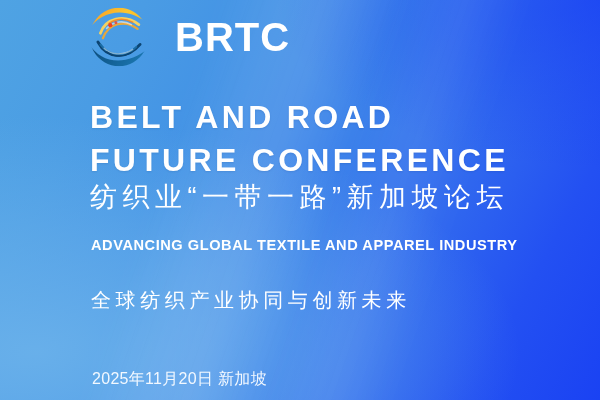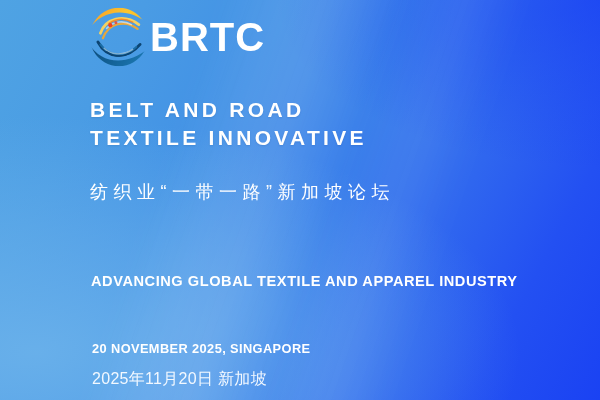--- a/index.html
+++ b/index.html
@@ -58,73 +58,73 @@
        rgba(255,255,255,0.0) 100%);
   }
 
   
   .logo-row {
     position: absolute;
     left: 88px;
     top: 6px;
     display: flex;
     align-items: center;
-    gap: 0;
+    gap: 25px;
   }
   .logo-mark { width: 62px; height: 62px; display: block; }
   .brand-text {
     color: #ffffff;
     font-size: 40px;
     font-weight: bold;
     letter-spacing: 1px;
     line-height: 1;
     white-space: nowrap;
   }
 
   
   .headline {
     position: absolute;
     left: 90px;
     top: 96px;
     color: #ffffff;
-    font-size: 21px;
+    font-size: 32px;
     font-weight: bold;
     letter-spacing: 3.3px;
     line-height: 1.33;
     white-space: nowrap;
     text-shadow: 0 1px 2px rgba(0,40,100,0.12);
   }
   .headline .l2 { display: block; }
 
   
   .headline-cn {
     position: absolute;
     left: 90px;
     top: 181px;
     color: #ffffff;
-    font-size: 18px;
+    font-size: 27px;
     font-weight: normal;
     letter-spacing: 5.5px;
     line-height: 1.25;
     white-space: nowrap;
   }
 
   
   .tagline {
     position: absolute;
     left: 91px;
     top: 234px;
     color: #ffffff;
     font-size: 14.6px;
     font-weight: bold;
     letter-spacing: 0.55px;
     line-height: 1.62;
     white-space: nowrap;
   }
-  .tagline span { display: block; margin-top: 36px; }
+  .tagline span { display: block; }
 
   
   .tagline-cn {
     position: absolute;
     left: 91px;
     top: 288px;
     color: #ffffff;
     font-size: 20px;
     font-weight: normal;
     letter-spacing: 4.6px;
@@ -204,26 +204,26 @@
           <path d="M26 68 C 38 80, 58 80, 72 70" stroke="#ffffff" stroke-width="2.2" opacity="0.45"></path>
           <path d="M30 74 C 42 82, 56 82, 68 76" stroke="#0c4472" stroke-width="2.4"></path>
         </g>
       </svg>
     </span>
     <span class="brand-text">BRTC</span>
   </div>
 
   <div class="headline">
     <span class="l1">BELT AND ROAD</span>
-    <span class="l2">TEXTILE INNOVATIVE</span>
+    <span class="l2">FUTURE CONFERENCE</span>
   </div>
 
   <div class="headline-cn">纺织业“一带一路”新加坡论坛</div>
 
   <div class="tagline">
     <span>ADVANCING GLOBAL TEXTILE AND APPAREL INDUSTRY</span>
   </div>
 
-
-  <div class="date-en">20 NOVEMBER 2025, SINGAPORE</div>
+  <div class="tagline-cn">全球纺织产业协同与创新未来</div>
+
   <div class="date-cn">2025年11月20日  新加坡</div>
 
 </div>
 
 </body></html>

